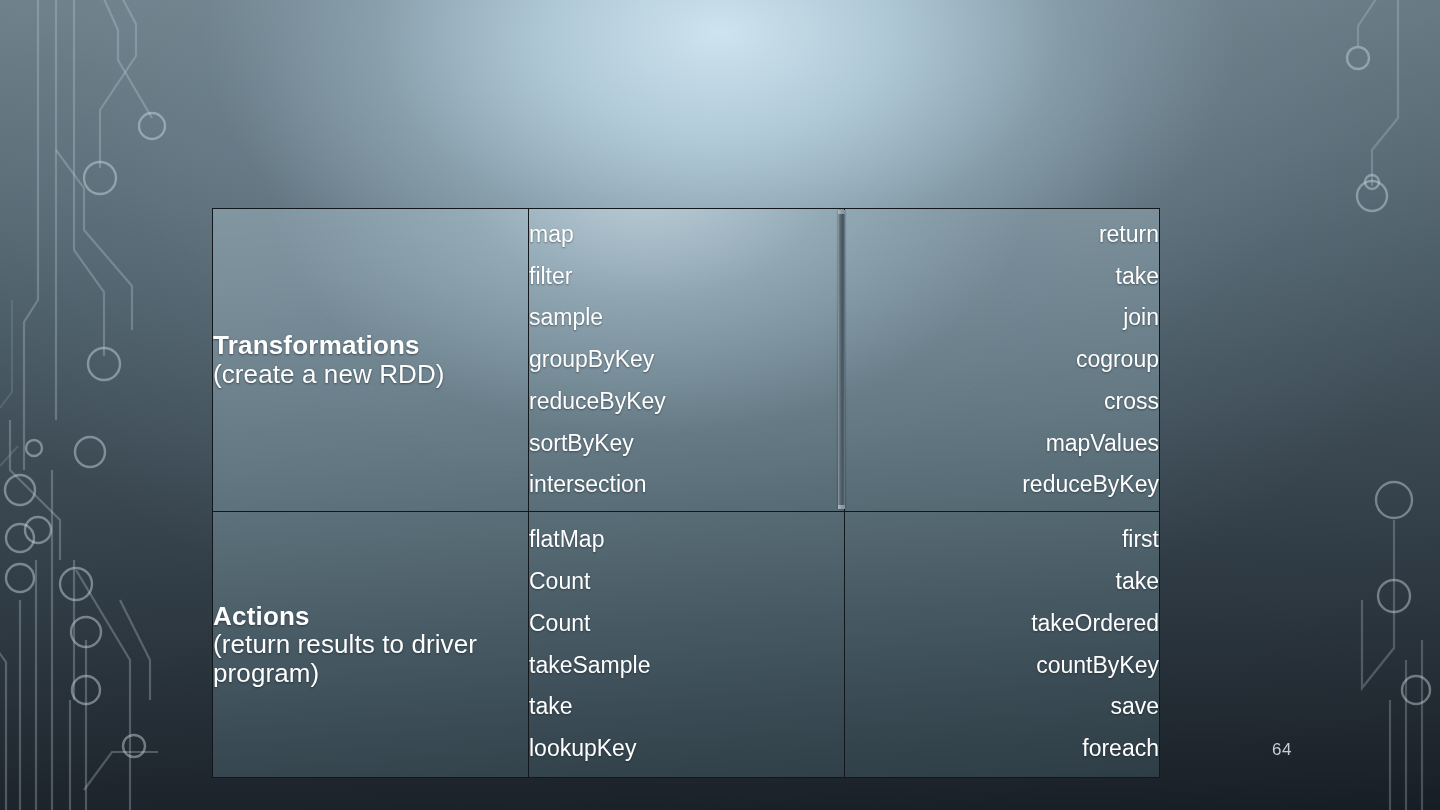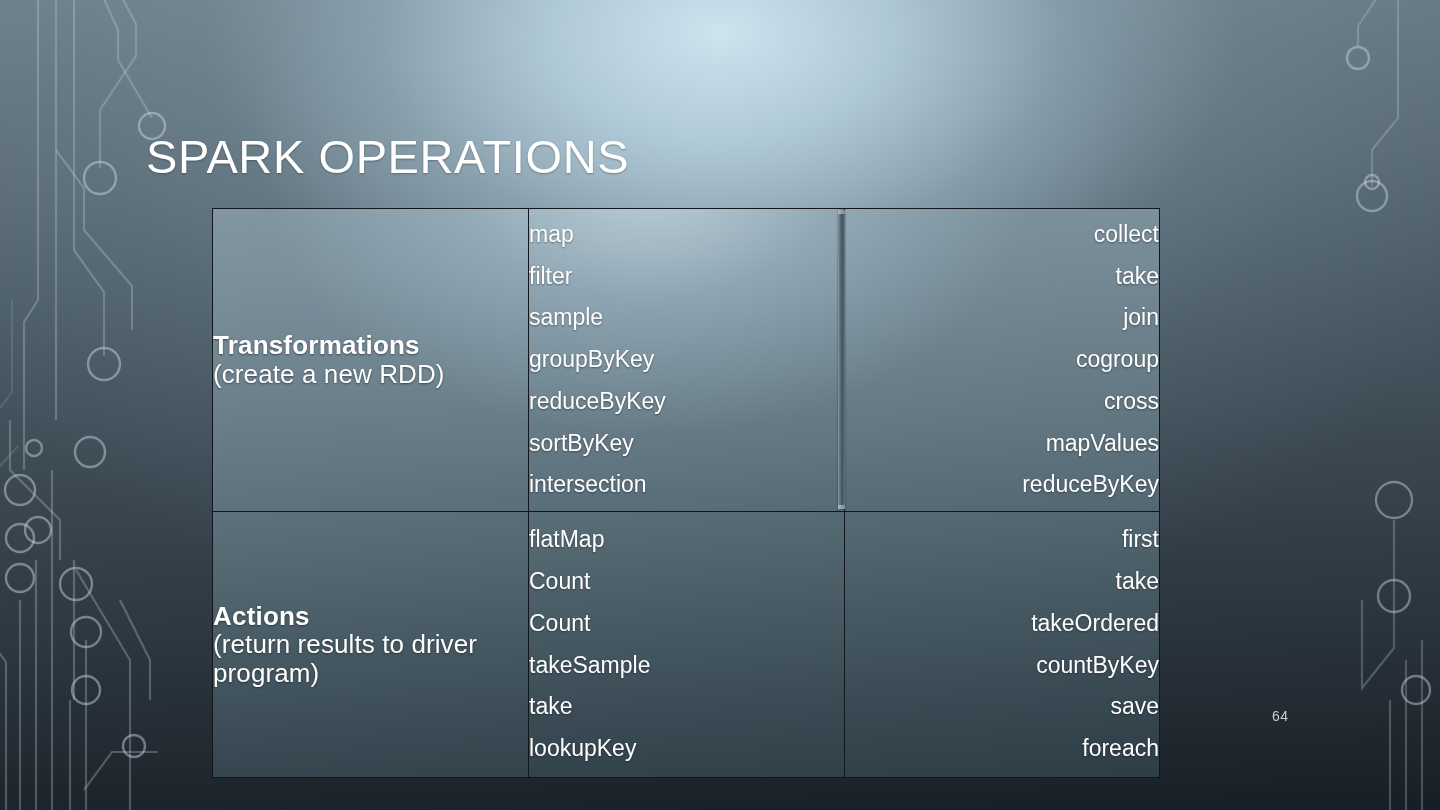--- a/index.html
+++ b/index.html
@@ -151,22 +151,22 @@
     background: linear-gradient(90deg, #c0cbd2, #8e9ca4);
     opacity: 0.75;
   }
   #mid-bar::before { top: 0; }
   #mid-bar::after  { bottom: 0; }
 
   
   #page-number {
     position: absolute;
     left: 1272px;
-    top: 708px;
-    font-size: 14px;
+    top: 740px;
+    font-size: 17px;
     color: #c9ced4;
     letter-spacing: 0.5px;
   }
 </style>
 </head>
 <body>
 
 <div id="slide">
 
   <svg class="deco deco-left" viewBox="0 0 200 810" preserveAspectRatio="none" aria-hidden="true">
@@ -226,40 +226,39 @@
     <g fill="none" stroke="#cfdde4" stroke-opacity="0.44" stroke-width="2.4">
       <circle cx="48" cy="58" r="11"></circle>
       <circle cx="62" cy="196" r="15"></circle>
       <circle cx="62" cy="182" r="7"></circle>
       <circle cx="84" cy="596" r="16"></circle>
       <circle cx="84" cy="500" r="18"></circle>
       <circle cx="106" cy="690" r="14"></circle>
     </g>
   </svg>
 
-  <div id="title">SPARK OPERATIONS</div>
 
   <table id="ops-table">
     <tbody>
       <tr class="row-trans">
         <td class="col-label label-cell">
           <div class="label-title">Transformations</div>
           <div class="label-sub">(create a new RDD)</div>
         </td>
         <td class="col-mid list-cell left">
           <div>map</div>
           <div>filter</div>
           <div>sample</div>
           <div>groupByKey</div>
           <div>reduceByKey</div>
           <div>sortByKey</div>
           <div>intersection</div>
         </td>
         <td class="col-right list-cell right">
-          <div>collect</div>
+          <div>return</div>
           <div>take</div>
           <div>join</div>
           <div>cogroup</div>
           <div>cross</div>
           <div>mapValues</div>
           <div>reduceByKey</div>
         </td>
       </tr>
       <tr class="row-act">
         <td class="col-label label-cell">

